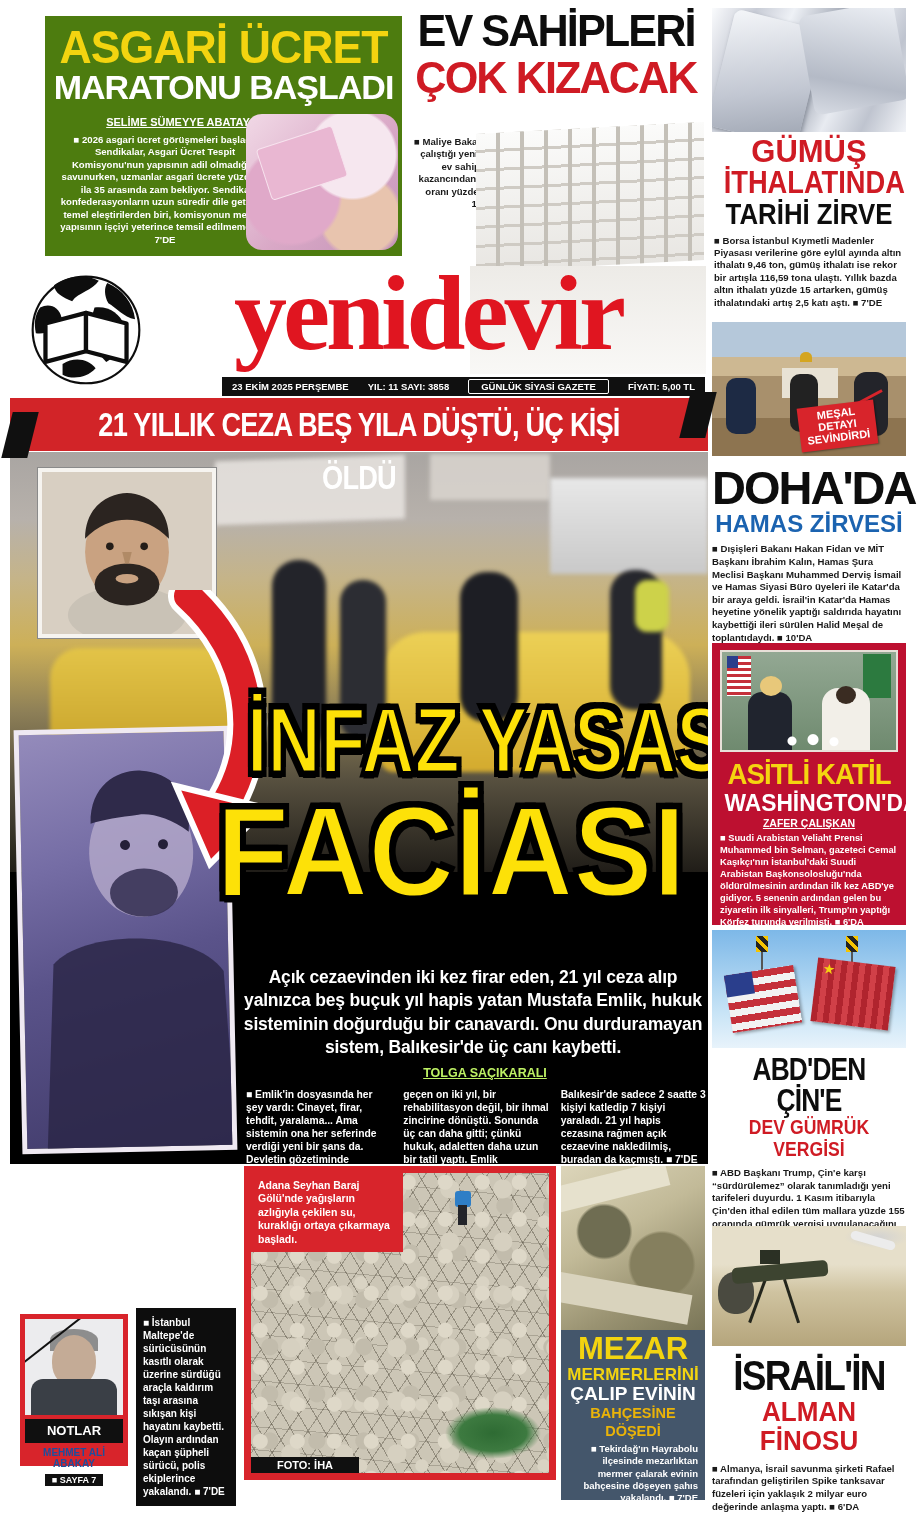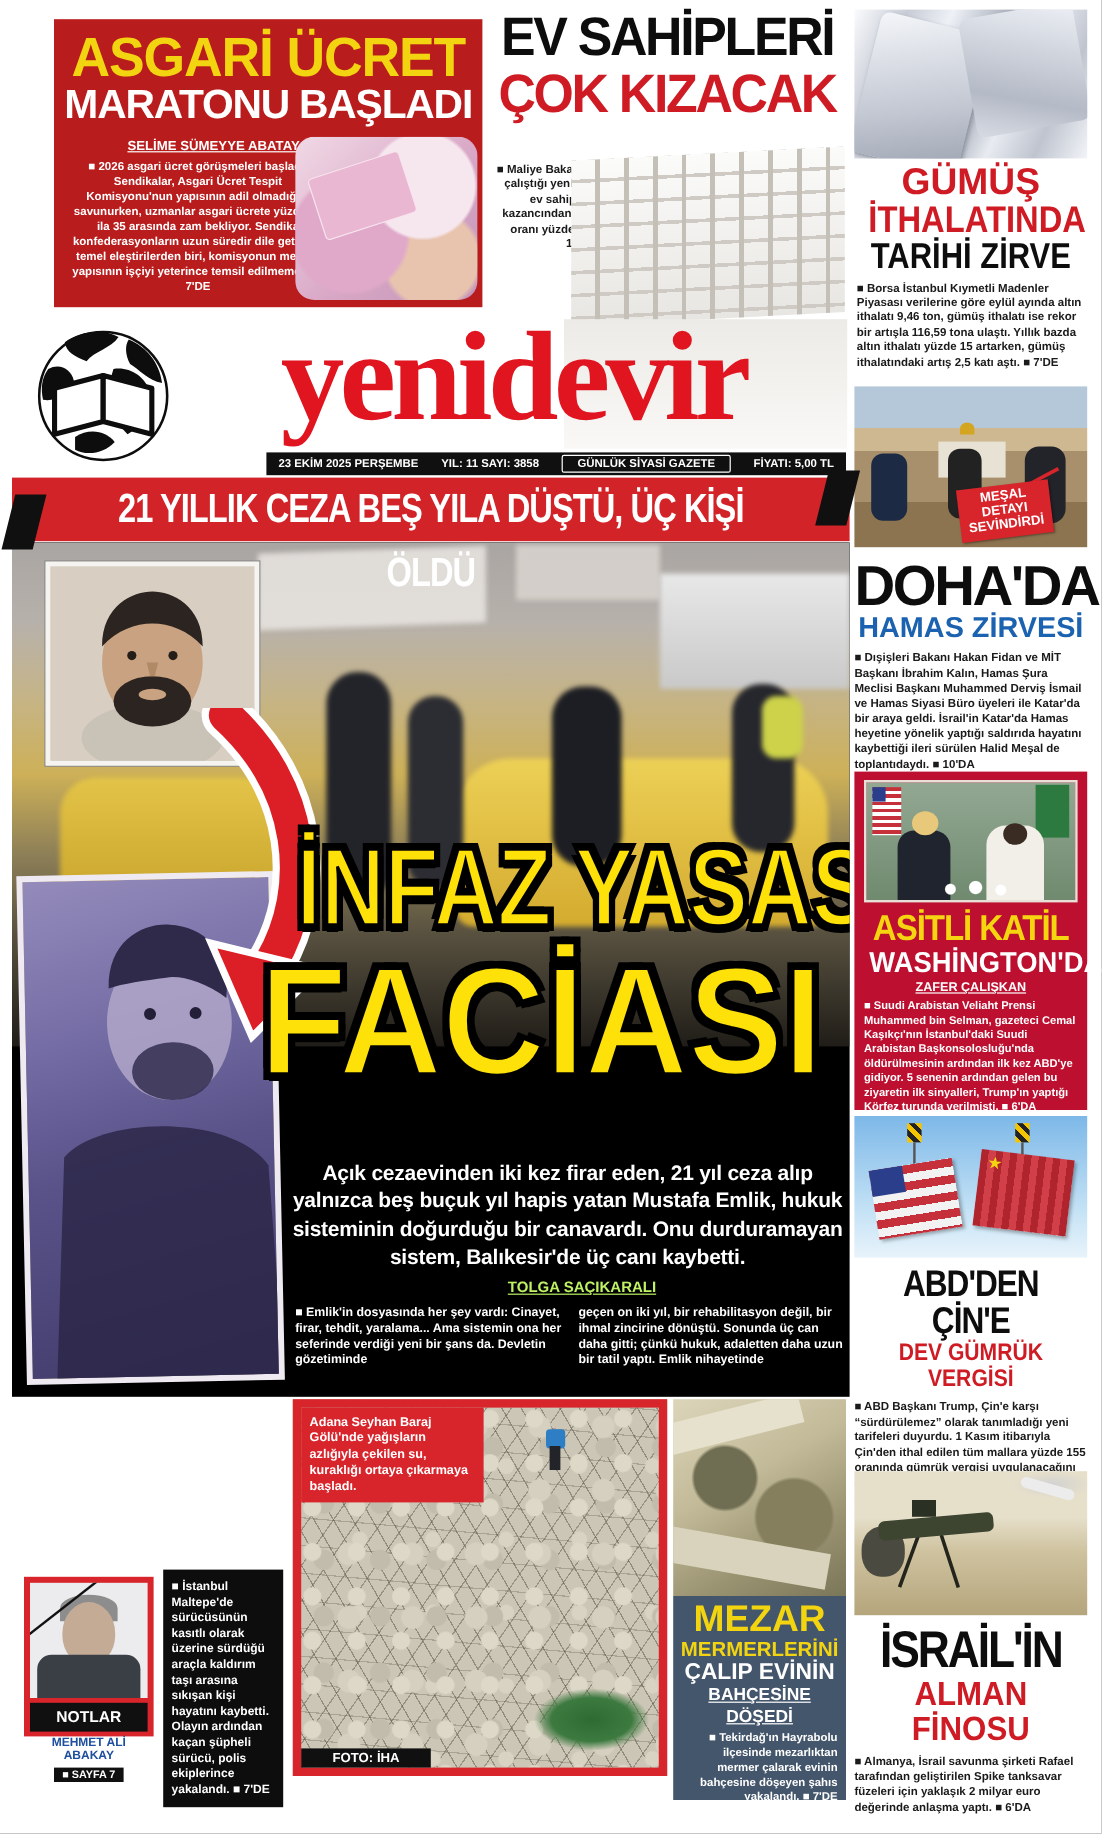--- a/index.html
+++ b/index.html
@@ -2,21 +2,21 @@
 <html><head>
 <meta charset="utf-8">
 <style>
   * { margin:0; padding:0; box-sizing:border-box; }
   body { background:#777; font-family:"Liberation Sans", sans-serif; }
   #page { position:relative; width:918px; height:1528px; background:#fff; margin:0 auto; overflow:hidden; }
   .abs { position:absolute; }
   .ctr { text-align:center; }
 
   
-  .tl-box { left:45px; top:16px; width:357px; height:240px; background:#b91c1c; overflow:hidden; }
+  .tl-box { left:45px; top:16px; width:357px; height:240px; background:#4d7c0f; overflow:hidden; }
   .tl-h1 { display:block; margin-top:8px; color:#f3d410; font-size:46px; font-weight:bold; line-height:1.0; letter-spacing:-1px; transform:scaleX(.97); }
   .tl-h2 { display:block; color:#fff; font-size:34px; font-weight:bold; line-height:1.05; letter-spacing:-1px; }
   .tl-by { position:absolute; left:18px; top:100px; width:230px; color:#fff; font-size:11px; font-weight:bold; text-decoration:underline; text-align:center; }
   .tl-body { position:absolute; left:14px; top:118px; width:212px; color:#fff; font-size:9.6px; font-weight:bold; line-height:1.3; }
   .money { position:absolute; right:4px; top:98px; width:152px; height:136px; border-radius:16px;
     background: radial-gradient(circle at 70% 30%, #f6e7ef 0 30%, transparent 32%),
                 radial-gradient(circle at 30% 60%, #e0a9c9 0 35%, transparent 38%),
                 radial-gradient(circle at 75% 75%, #e8c4ae 0 25%, transparent 28%),
                 linear-gradient(135deg,#f1d9e6,#d9a8c6 55%,#c394b8); }
   .money::after { content:""; position:absolute; left:16px; top:22px; width:78px; height:52px; background:#e9b7d2; border:1px solid #f7e3ee; transform:rotate(-18deg); border-radius:4px; }
@@ -88,21 +88,21 @@
   
   .maltepe { left:10px; top:1166px; width:226px; height:362px; }
   .m-top { position:absolute; left:0; top:0; width:226px; height:136px; background:#0b0b0b; }
   .m-photo { position:absolute; left:0; top:0; width:226px; height:76px;
     background: radial-gradient(circle at 20% 30%, #c75a28 0 14%, transparent 16%),
                 radial-gradient(circle at 70% 40%, #8a3a6a 0 18%, transparent 20%),
                 radial-gradient(circle at 45% 70%, #d98a3a 0 10%, transparent 12%),
                 linear-gradient(135deg,#2a1f3e,#4a2a4e 50%,#1d1630); }
   .m-h1 { position:absolute; left:0; top:80px; width:226px; text-align:center; color:#fff; font-size:26px; font-weight:bold; line-height:1; letter-spacing:-1px; transform:scaleX(.97); }
   .m-h2 { position:absolute; left:0; top:108px; width:226px; text-align:center; color:#f3d410; font-size:20px; font-weight:bold; line-height:1; transform:scaleX(.95); }
-  .colcard { position:absolute; left:10px; top:148px; width:108px; height:133px; background:#d8242b; padding:5px; text-align:center; }
+  .colcard { position:absolute; left:10px; top:148px; width:108px; height:152px; background:#d8242b; padding:5px; text-align:center; }
   .colphoto { position:relative; width:98px; height:96px; background:#ececee; overflow:hidden; }
   .colphoto .head { position:absolute; left:27px; top:16px; width:44px; height:52px; background:#c4ab96; border-radius:50% 50% 46% 46%; }
   .colphoto .hair { position:absolute; left:25px; top:10px; width:48px; height:22px; background:#8d8d8d; border-radius:50% 50% 0 0; }
   .colphoto .suit { position:absolute; left:6px; top:60px; width:86px; height:40px; background:#3a3f46; border-radius:12px 12px 0 0; }
   .colphoto .slash { position:absolute; left:-30px; top:18px; width:120px; height:2px; background:#111; transform:rotate(-38deg); }
   .coltitle { margin-top:4px; background:#101010; color:#fff; font-size:13px; font-weight:bold; line-height:24px; }
   .colauthor { margin-top:4px; color:#1d4f9e; font-size:10px; font-weight:bold; }
   .colpage { display:inline-block; margin-top:4px; background:#101010; color:#fff; font-size:9px; font-weight:bold; padding:1px 7px; }
   .m-body { position:absolute; left:126px; top:142px; width:100px; height:198px; background:#0d0d0d; color:#fff; padding:8px 7px; font-size:10px; font-weight:bold; line-height:1.3; }
 
@@ -127,21 +127,21 @@
   .g-photo { width:144px; height:164px;
     background: radial-gradient(circle at 30% 40%, #6f6d52 0 18%, transparent 20%),
                 radial-gradient(circle at 70% 60%, #857f5e 0 22%, transparent 24%),
                 linear-gradient(150deg,#dcd5ba 0%,#c2ba98 40%,#9a9372 72%,#7a7658 100%); position:relative; overflow:hidden; }
   .g-photo::before { content:""; position:absolute; left:-12px; top:8px; width:120px; height:26px; background:#e6e1cd; transform:rotate(-14deg); }
   .g-photo::after { content:""; position:absolute; left:-20px; bottom:18px; width:150px; height:30px; background:#d9d3bd; transform:rotate(10deg); }
   .g-panel { width:144px; height:170px; background:#44566b; color:#fff; text-align:center; padding-top:3px; }
   .g-h1 { display:block; color:#f3d410; font-size:31px; font-weight:bold; line-height:1.05; }
   .g-h2 { display:block; color:#f3d410; font-size:17px; font-weight:bold; line-height:1.1; }
   .g-h3 { display:block; color:#fff; font-size:19px; font-weight:bold; line-height:1.1; }
-  .g-h4 { display:block; color:#ffffff; font-size:14.5px; font-weight:bold; line-height:1.2;text-decoration:underline; }
+  .g-h4 { display:block; color:#eab308; font-size:14.5px; font-weight:bold; line-height:1.2; }
   .g-body { text-align:right; padding:3px 7px 0 7px; font-size:9.5px; font-weight:bold; line-height:1.3; }
 
   
   .doha { left:712px; top:322px; width:194px; height:318px; }
   .doha-photo { position:relative; width:194px; height:134px; overflow:hidden;
     background: linear-gradient(180deg,#b5c8da 0 26%, #cdb892 26% 40%, #a8906c 40% 72%, #8d7450 72% 100%); }
   .doha-photo .dome { position:absolute; left:88px; top:30px; width:12px; height:10px; background:#d4a520; border-radius:50% 50% 0 0; }
   .doha-photo .win { position:absolute; left:70px; top:46px; width:56px; height:30px; background:#e8e2d4; }
   .doha-photo .f1 { position:absolute; left:14px; top:56px; width:30px; height:56px; background:#1d2a44; border-radius:10px; }
   .doha-photo .f2 { position:absolute; left:78px; top:52px; width:28px; height:58px; background:#222; border-radius:10px; }
@@ -294,20 +294,21 @@
       <span>İNFAZ YASASI</span>
     </div>
     <div class="abs main-h2">
       <span>FACİASI</span>
     </div>
     <div class="abs deck">Açık cezaevinden iki kez firar eden, 21 yıl ceza alıp yalnızca beş buçuk yıl hapis yatan Mustafa Emlik, hukuk sisteminin doğurduğu bir canavardı. Onu durduramayan sistem, Balıkesir'de üç canı kaybetti.</div>
     <div class="abs main-by">TOLGA SAÇIKARALI</div>
     <div class="abs cols">
       <div>■ Emlik'in dosyasında her şey vardı: Cinayet, firar, tehdit, yaralama... Ama sistemin ona her seferinde verdiği yeni bir şans da. Devletin gözetiminde</div>
       <div>geçen on iki yıl, bir rehabilitasyon değil, bir ihmal zincirine dönüştü. Sonunda üç can daha gitti; çünkü hukuk, adaletten daha uzun bir tatil yaptı. Emlik nihayetinde</div>
+      <div>Balıkesir'de sadece 2 saatte 3 kişiyi katledip 7 kişiyi yaraladı. 21 yıl hapis cezasına rağmen açık cezaevine nakledilmiş, buradan da kaçmıştı.  ■ 7'DE</div>
     </div>
   </div>
 
   <div class="abs maltepe">
     <div class="colcard">
       <div class="colphoto">
         <div class="hair"></div>
         <div class="head"></div>
         <div class="suit"></div>
         <div class="slash"></div>

